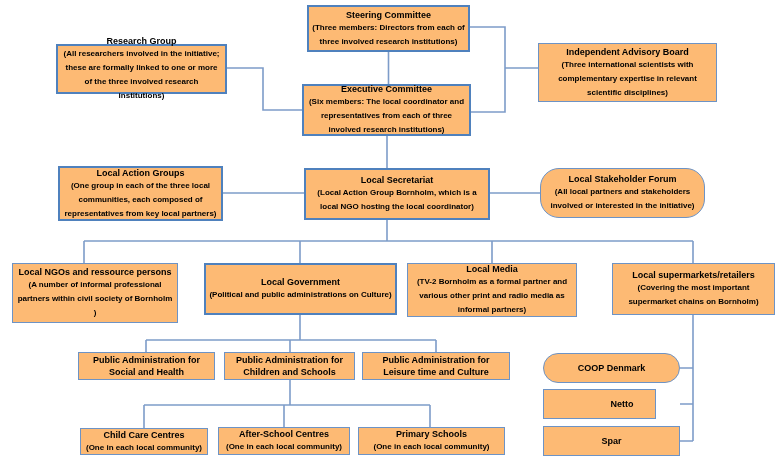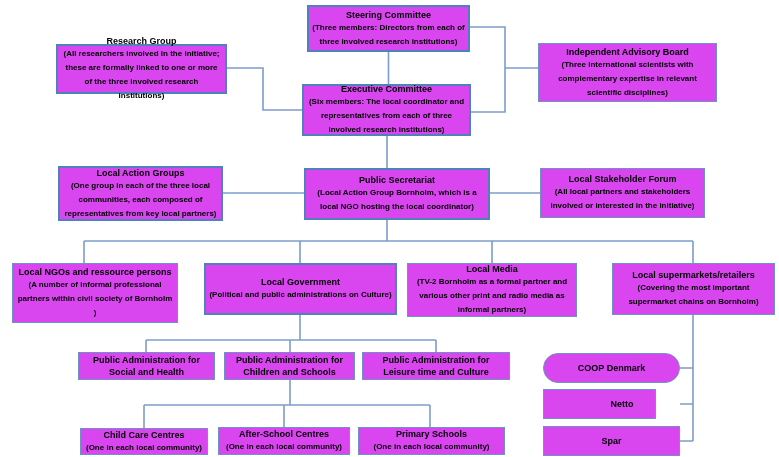--- a/index.html
+++ b/index.html
@@ -8,21 +8,21 @@
     width:779px;height:457px;
     background:#ffffff;
     font-family:"Liberation Sans", sans-serif;
     overflow:hidden;
   }
   svg.connectors{position:absolute;left:0;top:0;width:779px;height:457px;}
   svg.connectors path{fill:none;stroke:#7d9cc9;stroke-width:1.6;}
   .node{
     position:absolute;
     box-sizing:border-box;
-    background:#d946ef;
+    background:#fdba74;
     border:1px solid #6d93c5;
     display:flex;flex-direction:column;
     align-items:center;justify-content:center;
     text-align:center;
     padding:2px 3px;
     color:#000;
   }
   .node.thick{border:2px solid #4f81bd;}
   .node .t{font-size:9px;font-weight:bold;line-height:12px;}
   .node .d{font-size:8px;font-weight:bold;line-height:14px;}
@@ -72,25 +72,25 @@
     <div class="t">Executive Committee</div>
     <div class="d">(Six members: The local coordinator and representatives from each of three involved research institutions)</div>
   </div>
 
   <div class="node thick" style="left:58px;top:166px;width:165px;height:55px;">
     <div class="t">Local Action Groups</div>
     <div class="d">(One group in each of the three local communities, each composed of representatives from key local partners)</div>
   </div>
 
   <div class="node thick" style="left:304px;top:168px;width:186px;height:52px;">
-    <div class="t">Public Secretariat</div>
+    <div class="t">Local Secretariat</div>
     <div class="d">(Local Action Group Bornholm, which is a local NGO hosting the local coordinator)</div>
   </div>
 
-  <div class="node" style="left:540px;top:168px;width:165px;height:50px;">
+  <div class="node" style="left:540px;top:168px;width:165px;height:50px;border-radius:19px;">
     <div class="t">Local Stakeholder Forum</div>
     <div class="d">(All local partners and stakeholders involved or interested in the initiative)</div>
   </div>
 
   <div class="node" style="left:12px;top:263px;width:166px;height:60px;">
     <div class="t">Local NGOs and ressource persons</div>
     <div class="d">(A number of informal professional partners within civil society of Bornholm )</div>
   </div>
 
   <div class="node thick" style="left:204px;top:263px;width:193px;height:52px;">

